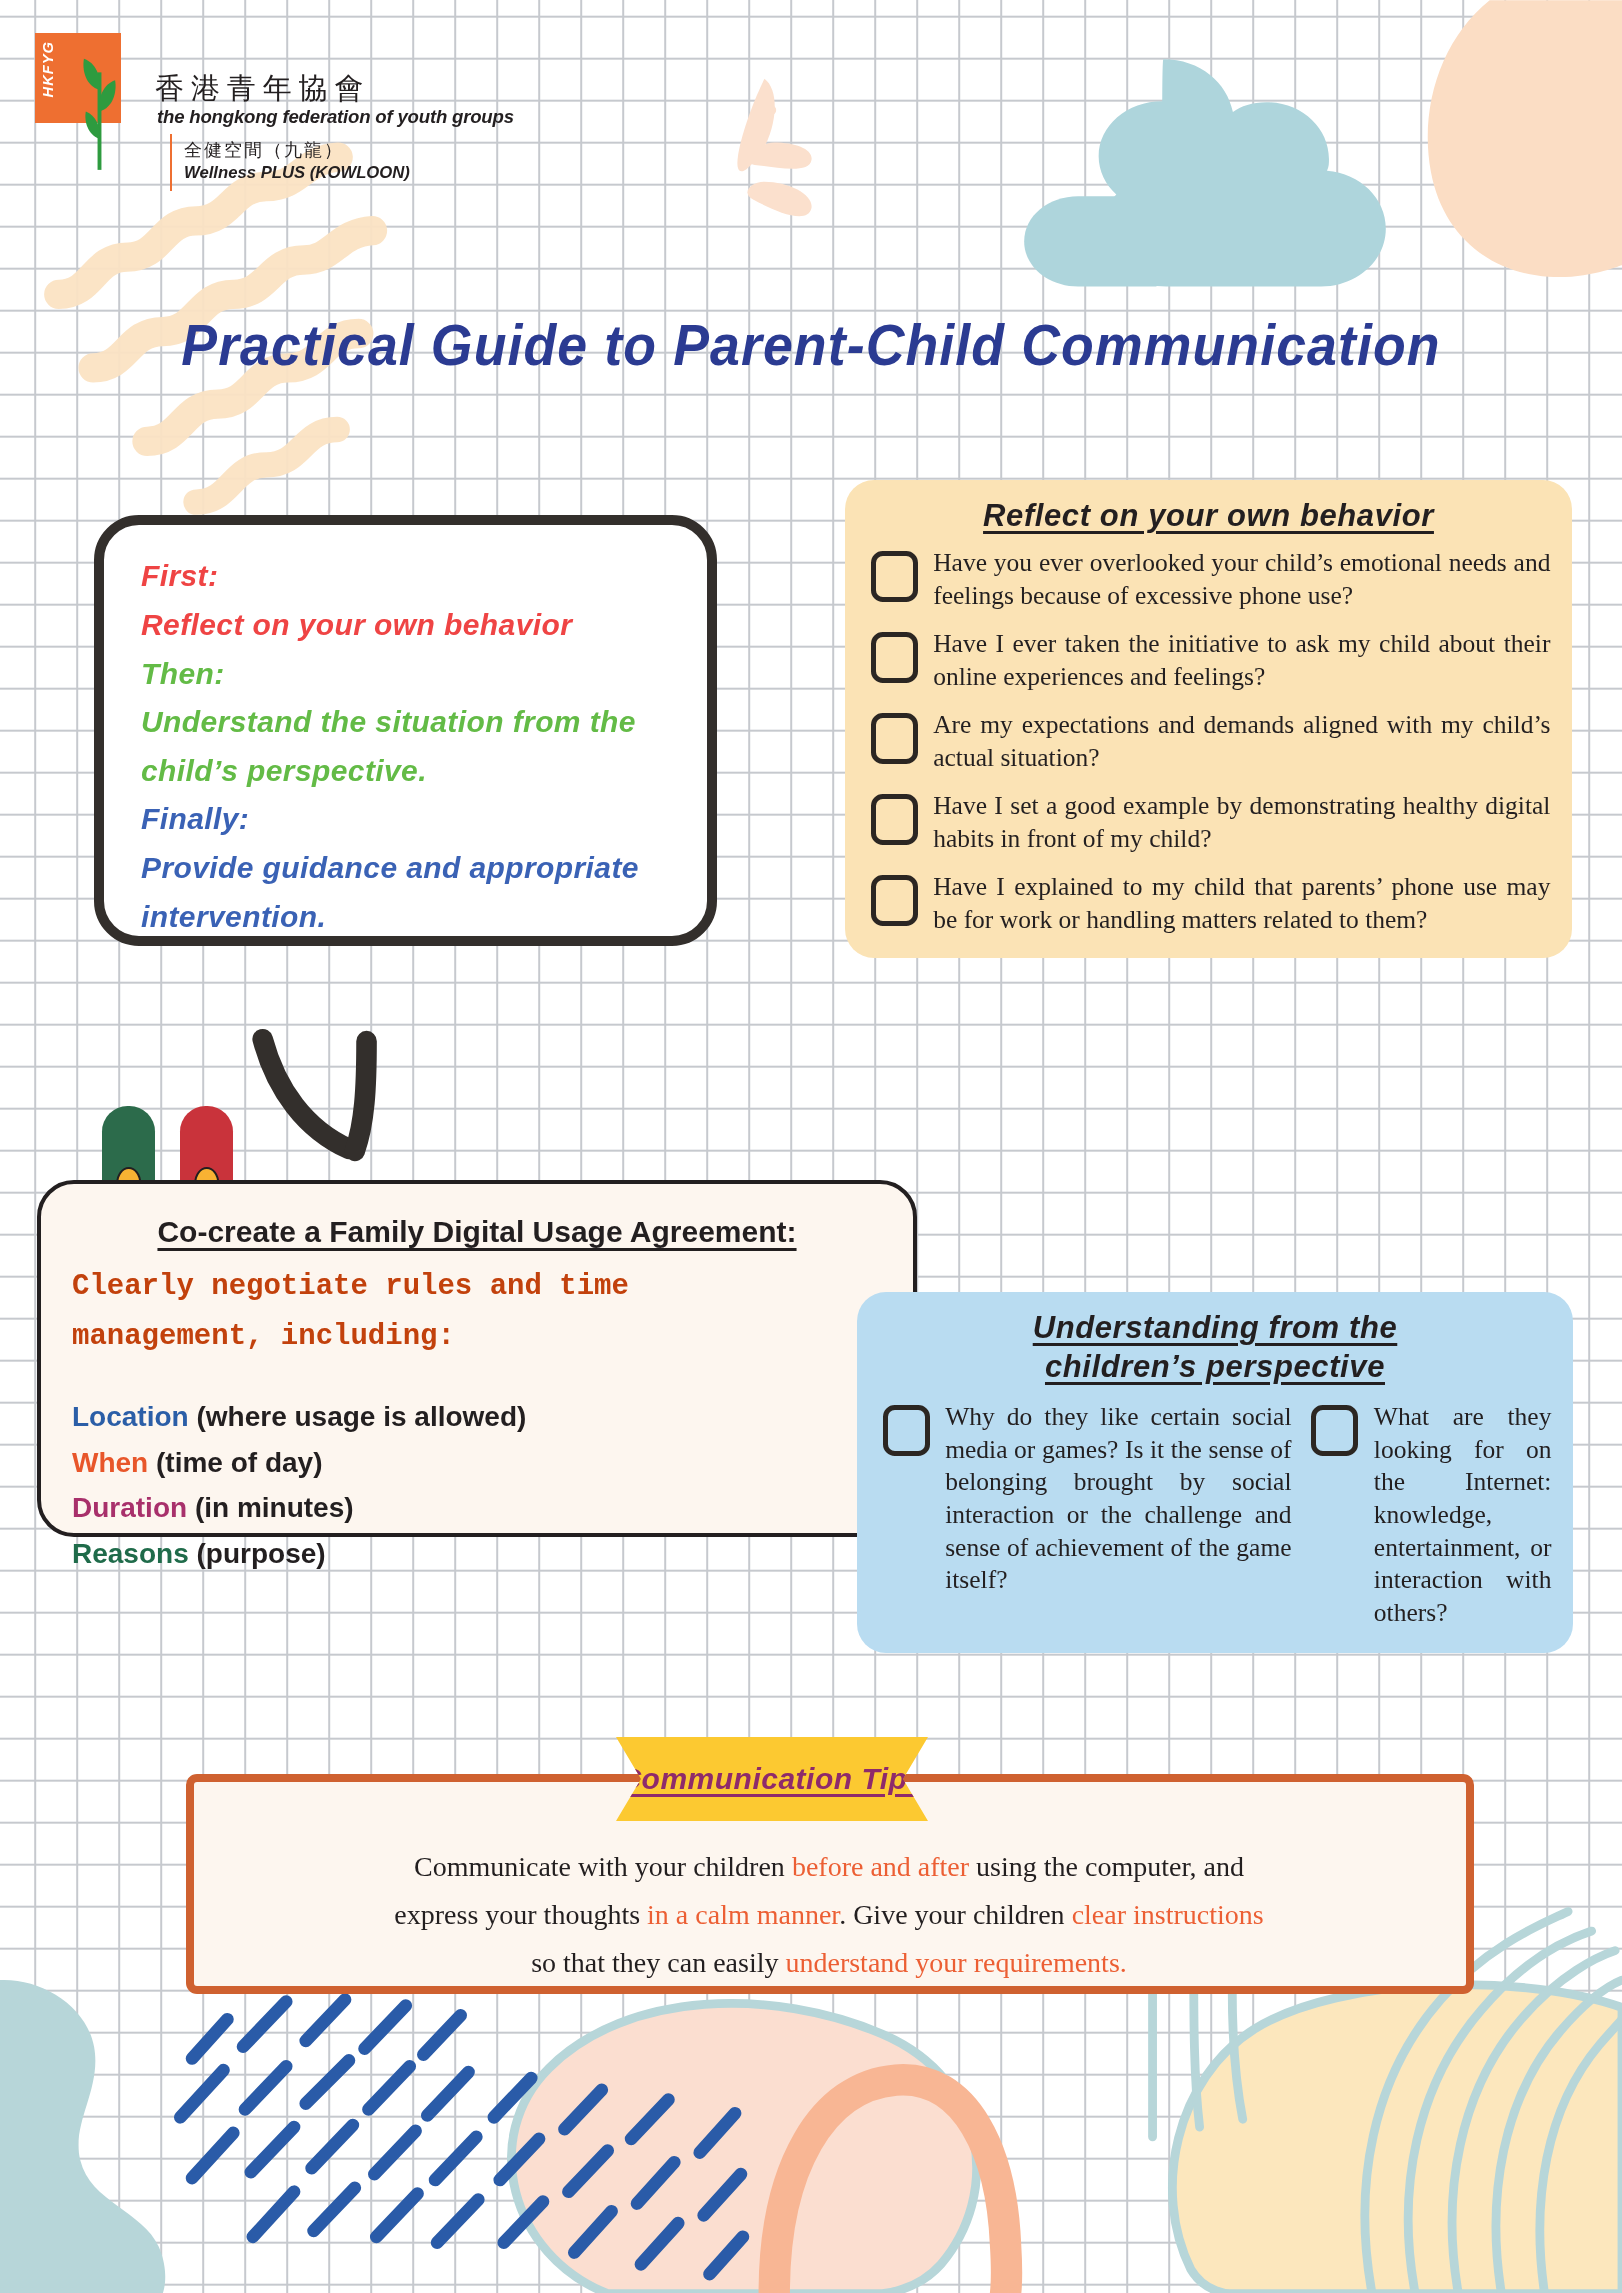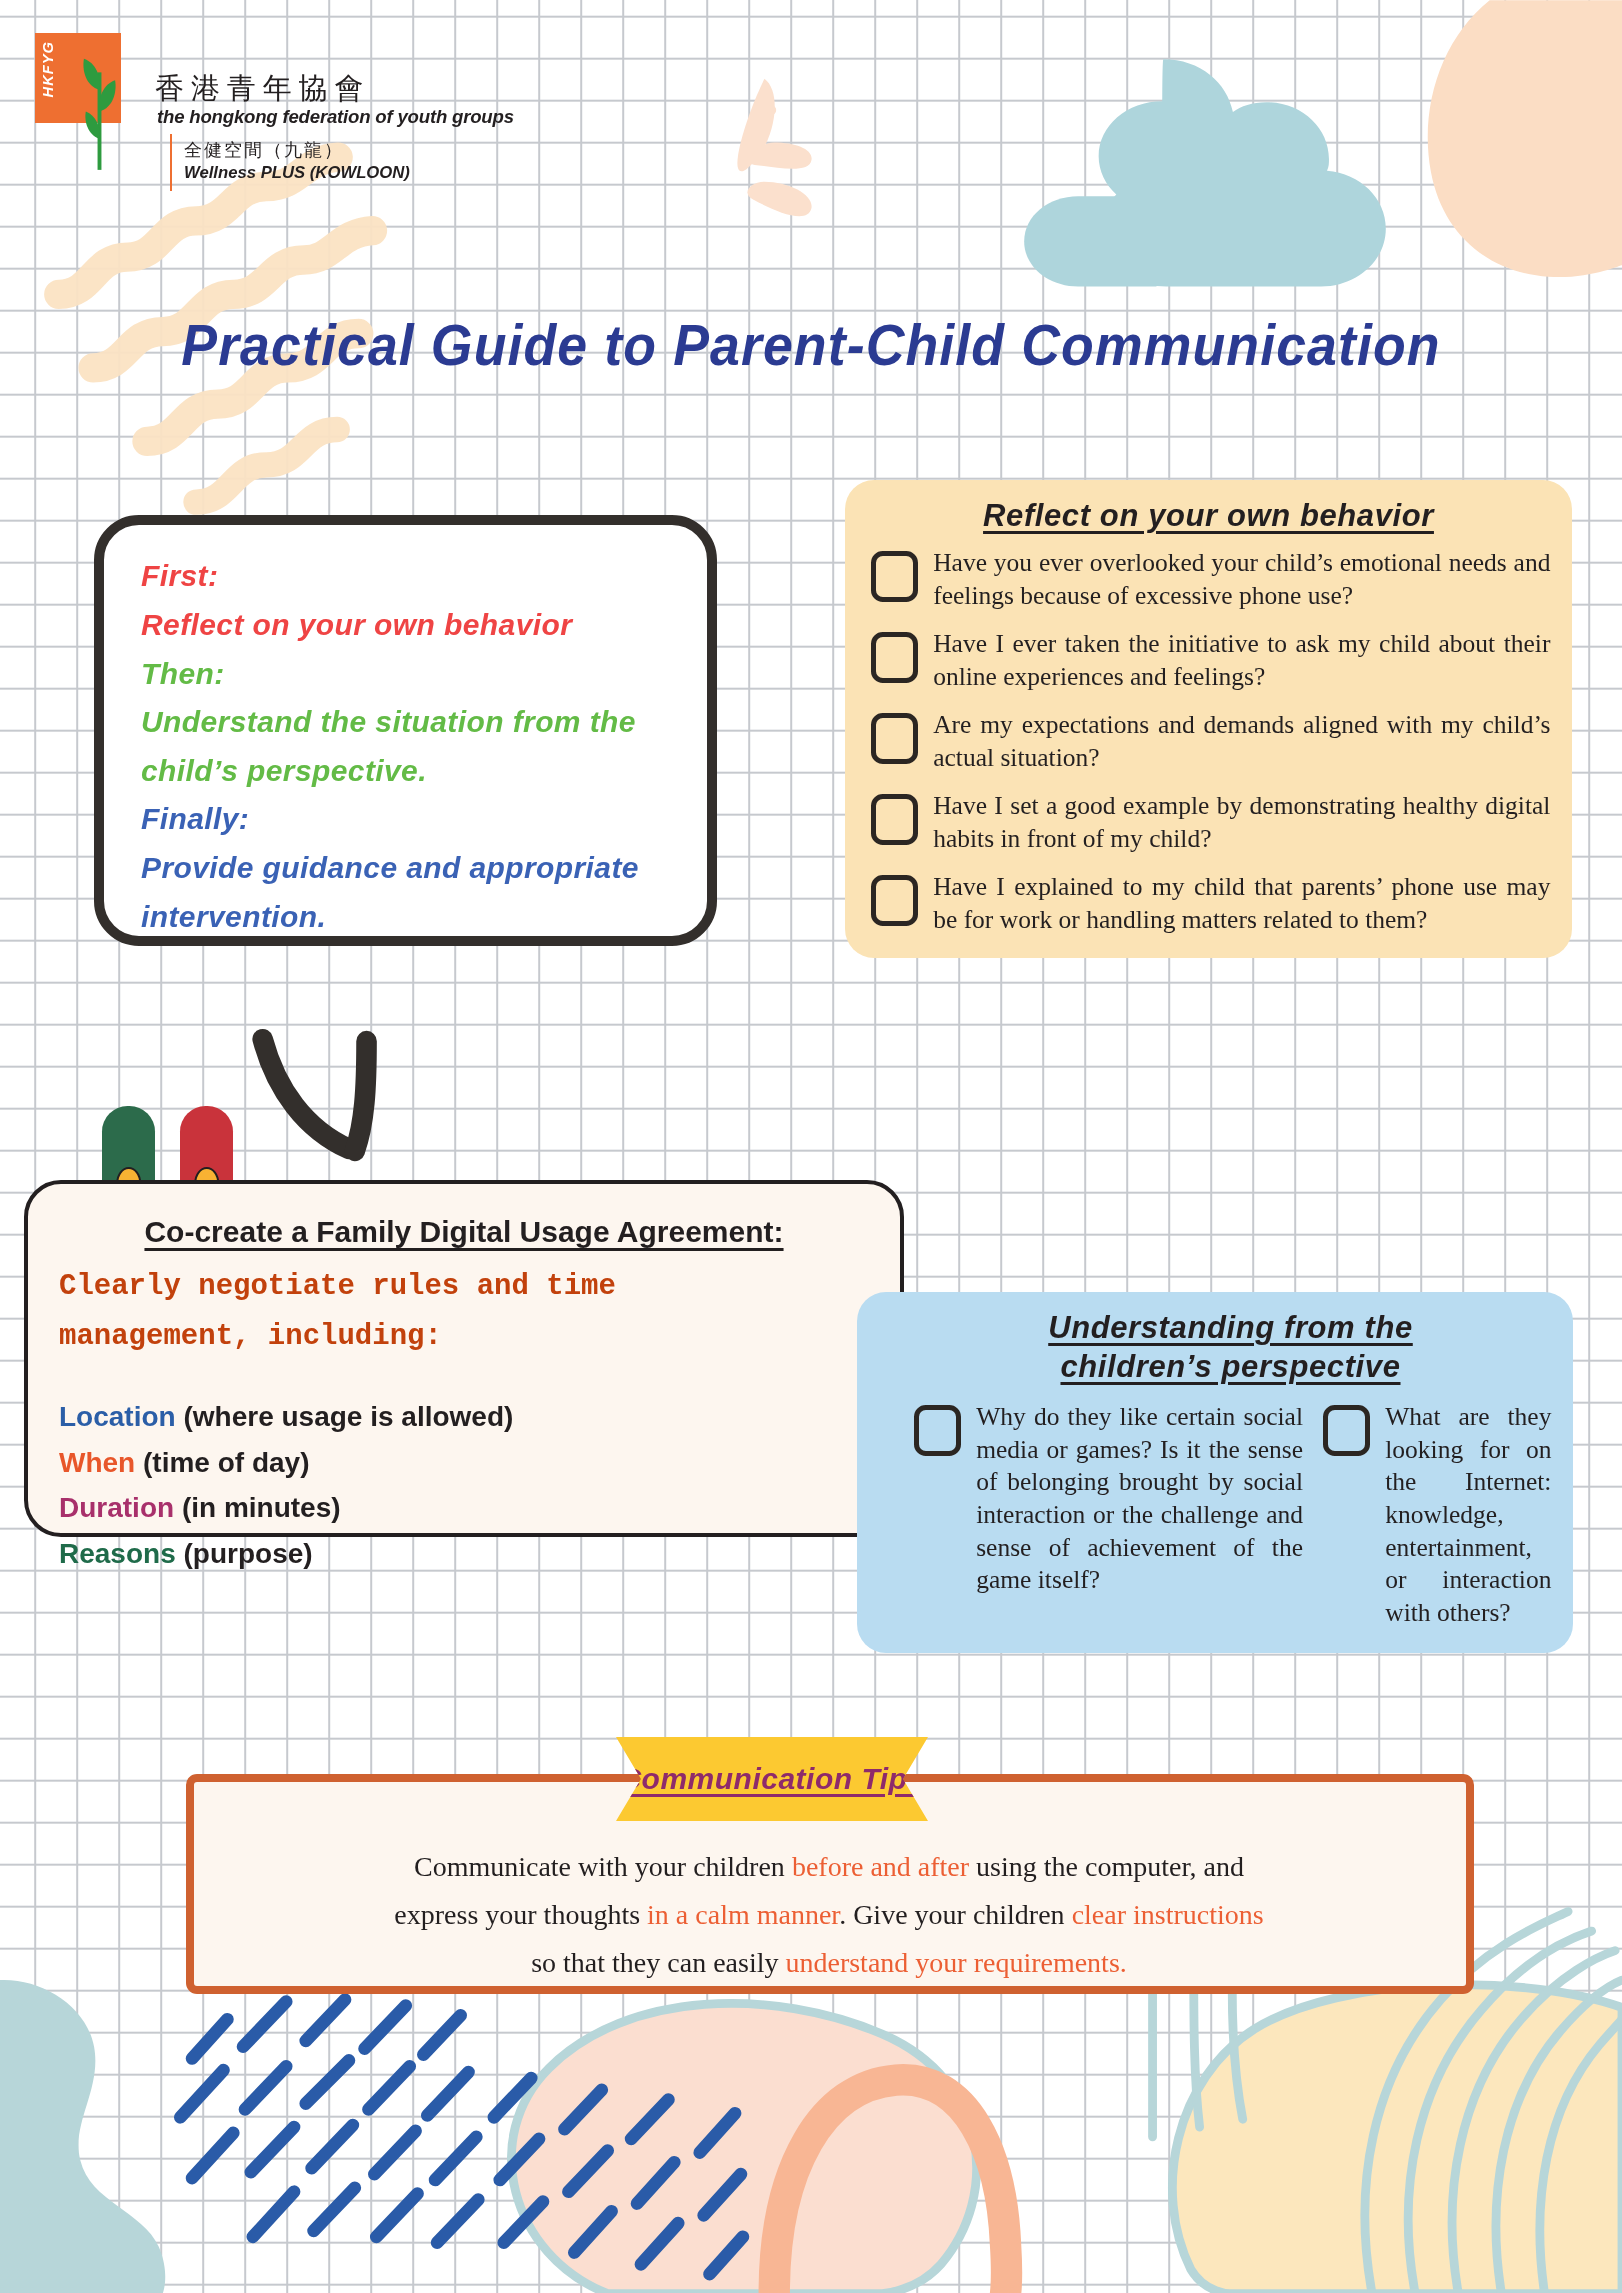--- a/index.html
+++ b/index.html
@@ -158,21 +158,21 @@
     background: #f8b233;
     border: 2.9px solid #231f20;
     box-sizing: border-box;
   }
   .pill-green { left: 102px; top: 1106px; background: #2c6b4b; }
   .pill-red   { left: 180px; top: 1106px; background: #c9333b; }
 
   
   .agreement-card {
     position: absolute;
-    left: 24px; top: 1180px;
+    left: 37px; top: 1180px;
     width: 880px; height: 357px;
     background: #fdf6ef;
     border: 4.9px solid #231f20;
     border-radius: 37px;
     box-sizing: border-box;
   }
   .agreement-title {
     position: absolute;
     left: 0; top: 31px;
     width: 100%;
@@ -459,21 +459,21 @@
           <div class="checkbox"></div>
           <div class="check-text">Have I set a good example by demonstrating healthy digital habits in front of my child?</div>
         </div>
         <div class="check-row">
           <div class="checkbox"></div>
           <div class="check-text">Have I explained to my child that parents’ phone use may be for work or handling matters related to them?</div>
         </div>
       </div>
   </div>
 
-  <div class="panel panel-blue" id="perspective-panel" style="height: auto; padding-bottom: 23.5px; padding-left: 31px;">
+  <div class="panel panel-blue" id="perspective-panel" style="height: auto; padding-bottom: 23.5px;">
     <div class="panel-heading" style="margin:17.6px 21.6px 3.9px 21.6px;">Understanding from the</div>
     <div class="panel-heading" style="margin:0 21.6px 15.7px 21.6px;">children’s perspective</div>
     <div id="perspective-items" style="margin:0 21.6px 0 25.5px; display:flex; flex-direction:row; gap:19.6px;">
         <div class="check-row">
           <div class="checkbox"></div>
           <div class="check-text">Why do they like certain social media or games? Is it the sense of belonging brought by social interaction or the challenge and sense of achievement of the game itself?</div>
         </div>
         <div class="check-row">
           <div class="checkbox"></div>
           <div class="check-text">What are they looking for on the Internet: knowledge, entertainment, or interaction with others?</div>

